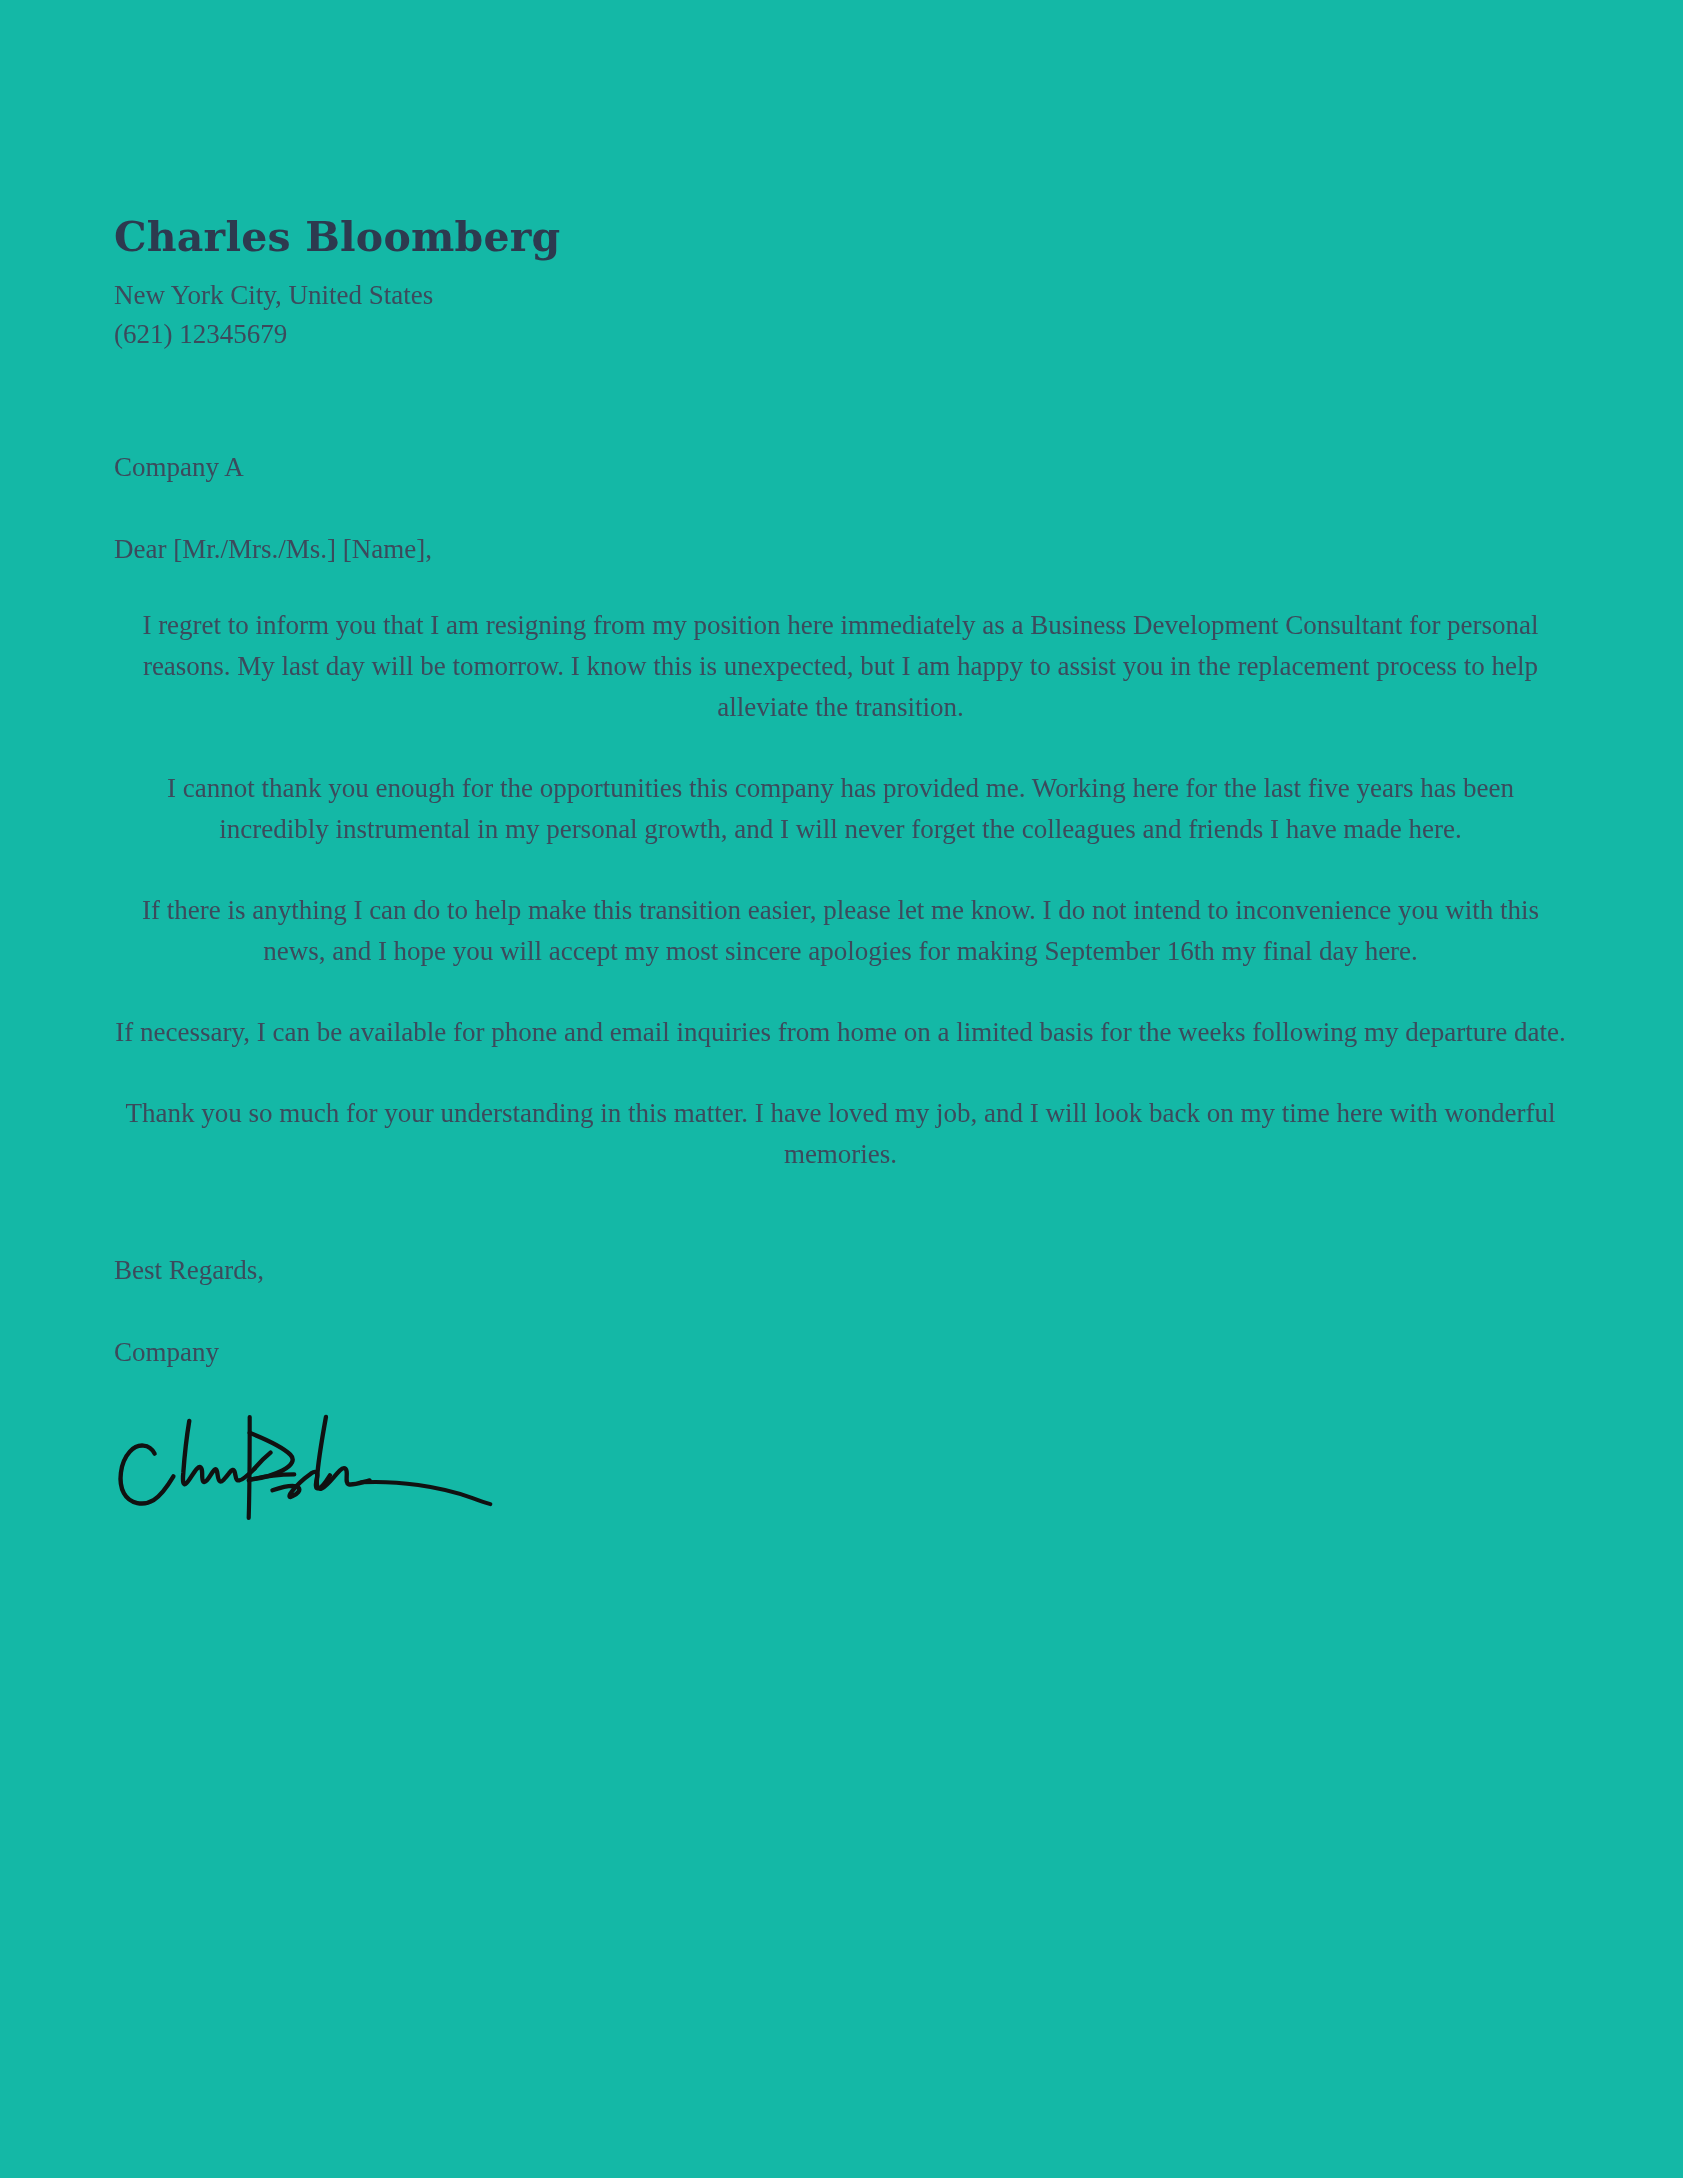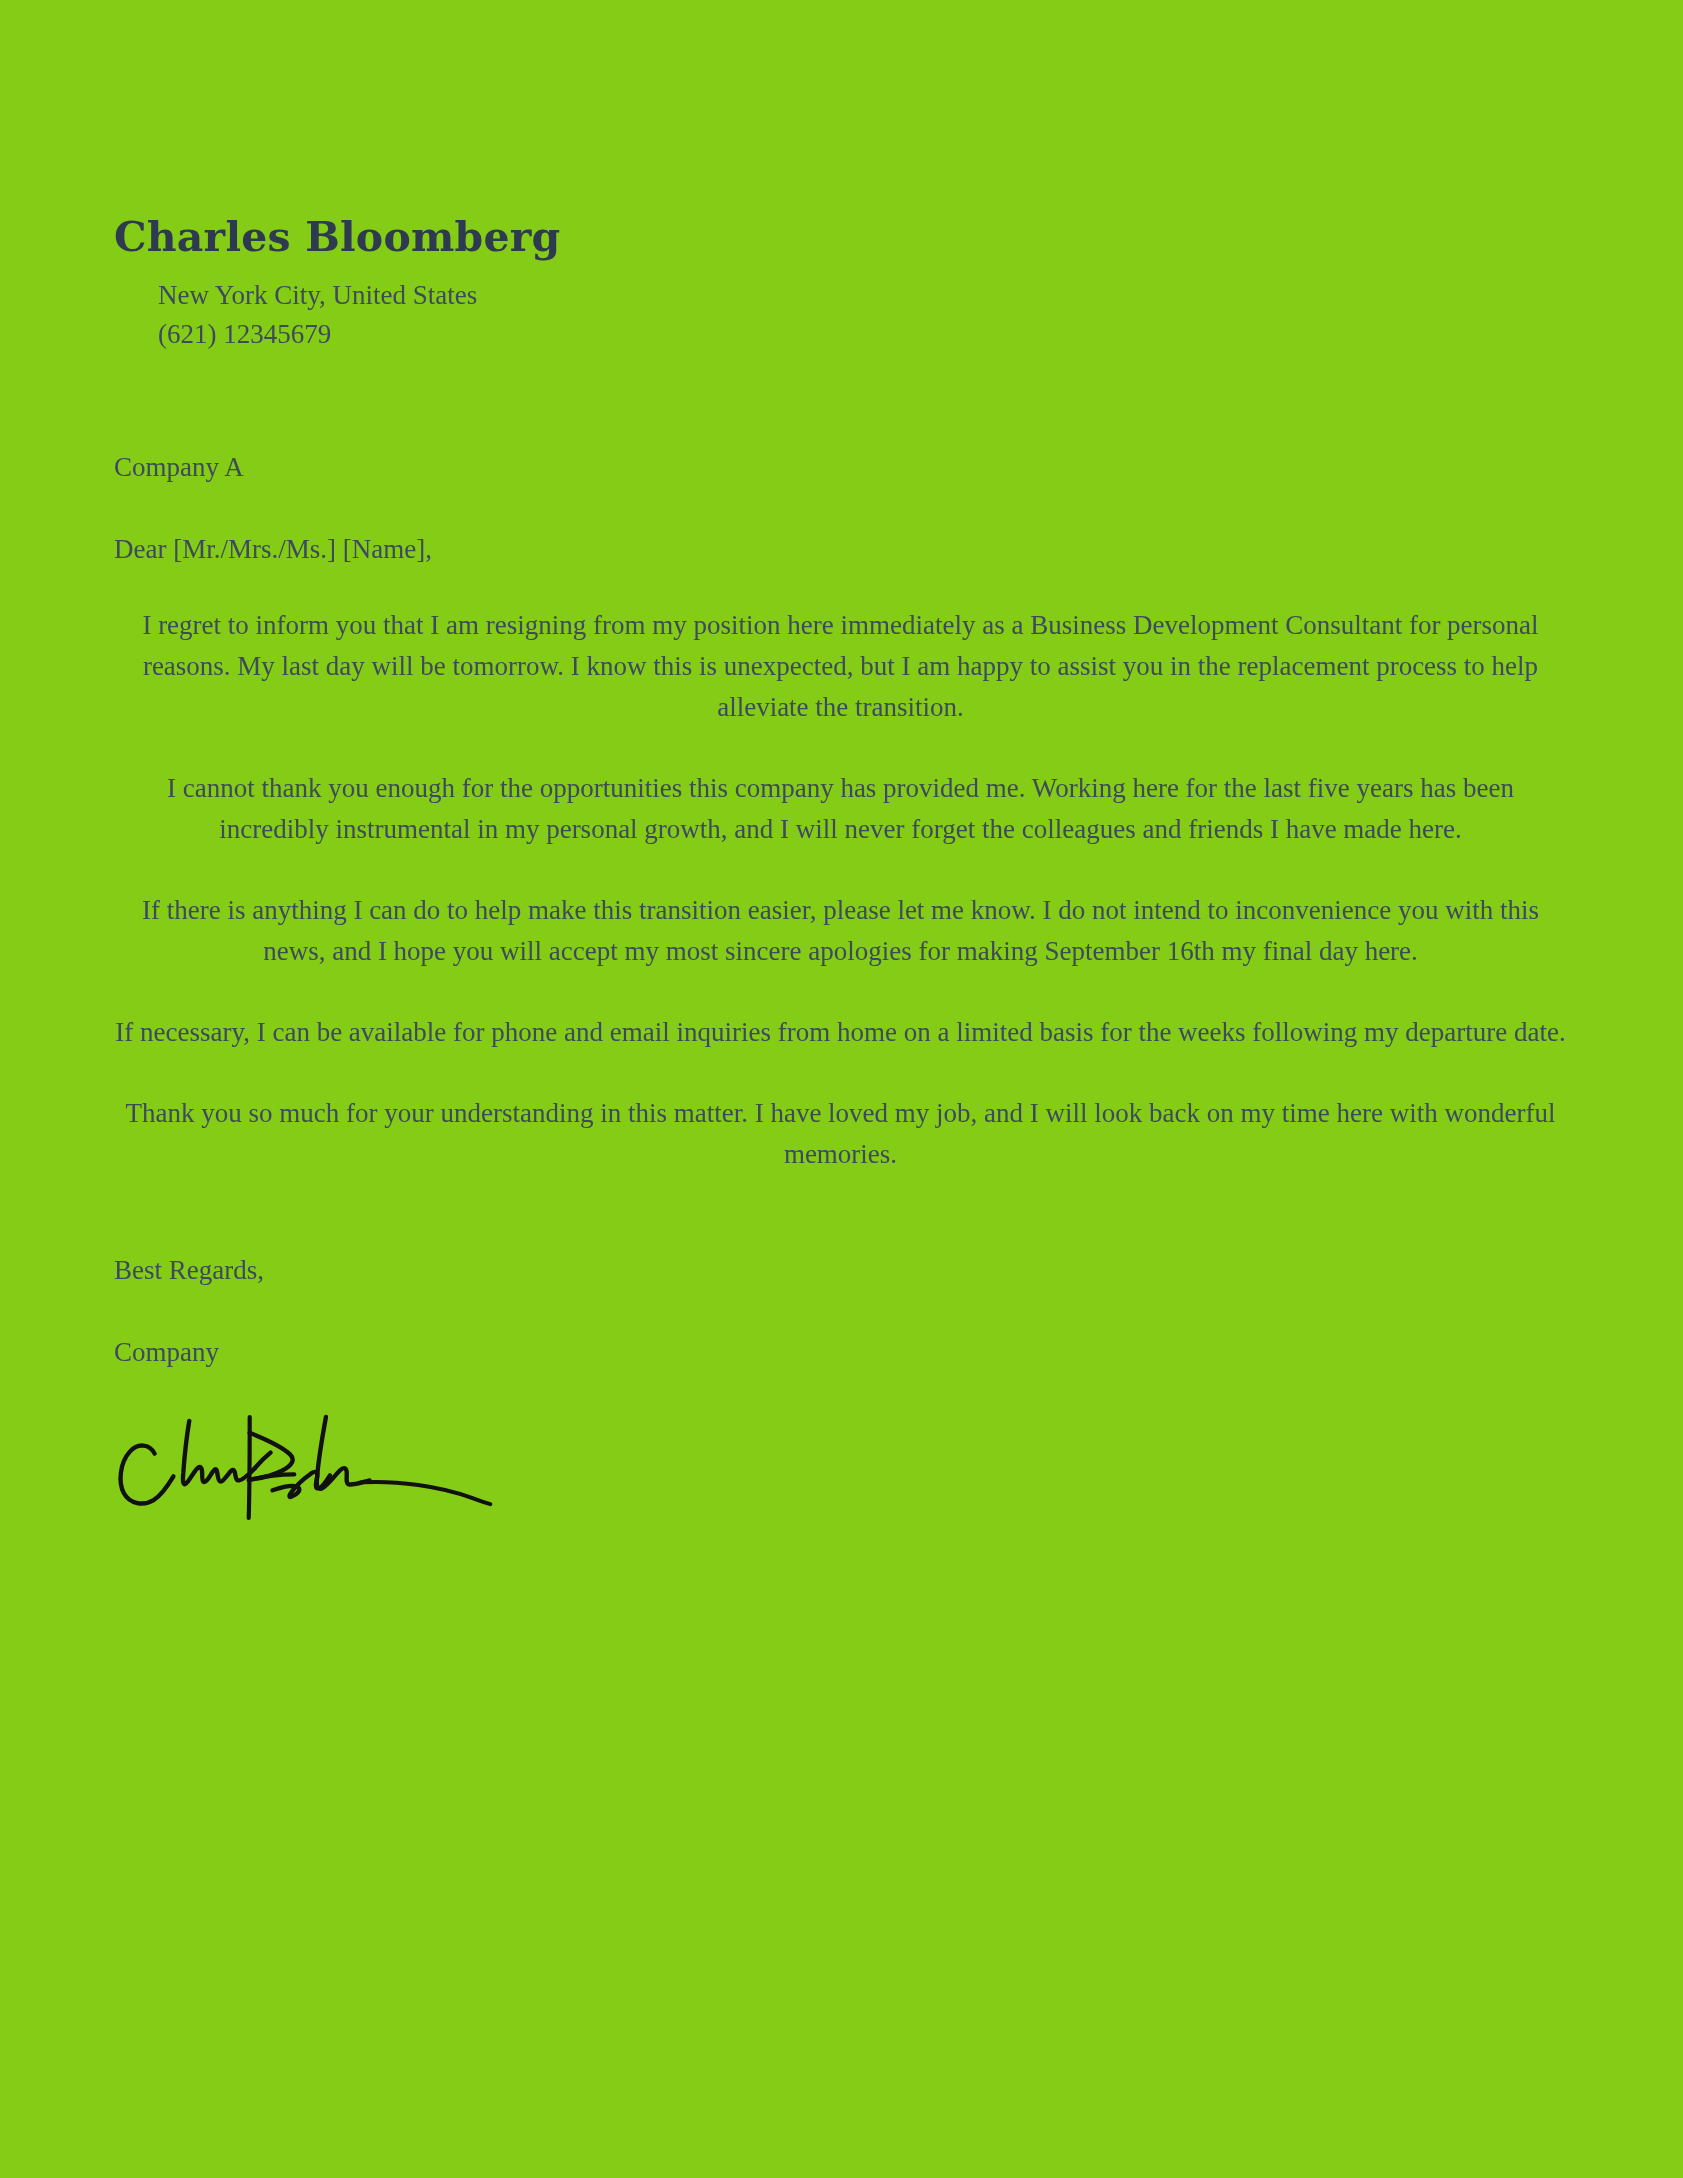--- a/index.html
+++ b/index.html
@@ -10,21 +10,21 @@
   body {
     width: 1683px;
     height: 2178px;
     font-family: "Liberation Serif", "DejaVu Serif", serif;
     -webkit-font-smoothing: antialiased;
   }
   .page {
     position: relative;
     width: 1683px;
     height: 2178px;
-    background: #84cc16;
+    background: #14b8a6;
     box-sizing: border-box;
     padding: 213px 119px 0 114px;
   }
   .letter {
     width: 1455px;
   }
   .sender-name {
     font-family: "DejaVu Serif", "Liberation Serif", serif;
     font-size: 41px;
     font-weight: 700;
@@ -34,21 +34,20 @@
     margin: 0 0 14px 0;
   }
   .sender-contact {
     font-size: 27px;
     color: #3c4a5c;
     line-height: 1.42;
     margin: 0;
   }
   .sender-contact div {
     white-space: nowrap;
-    margin-left: 44px;
   }
   .block-gap-lg { height: 51px; }
   .block-gap-md { height: 44px; }
   .block-gap-sm { height: 36px; }
   .meta-line {
     font-size: 27px;
     color: #3c4a5c;
     line-height: 1.42;
     margin: 0;
   }

